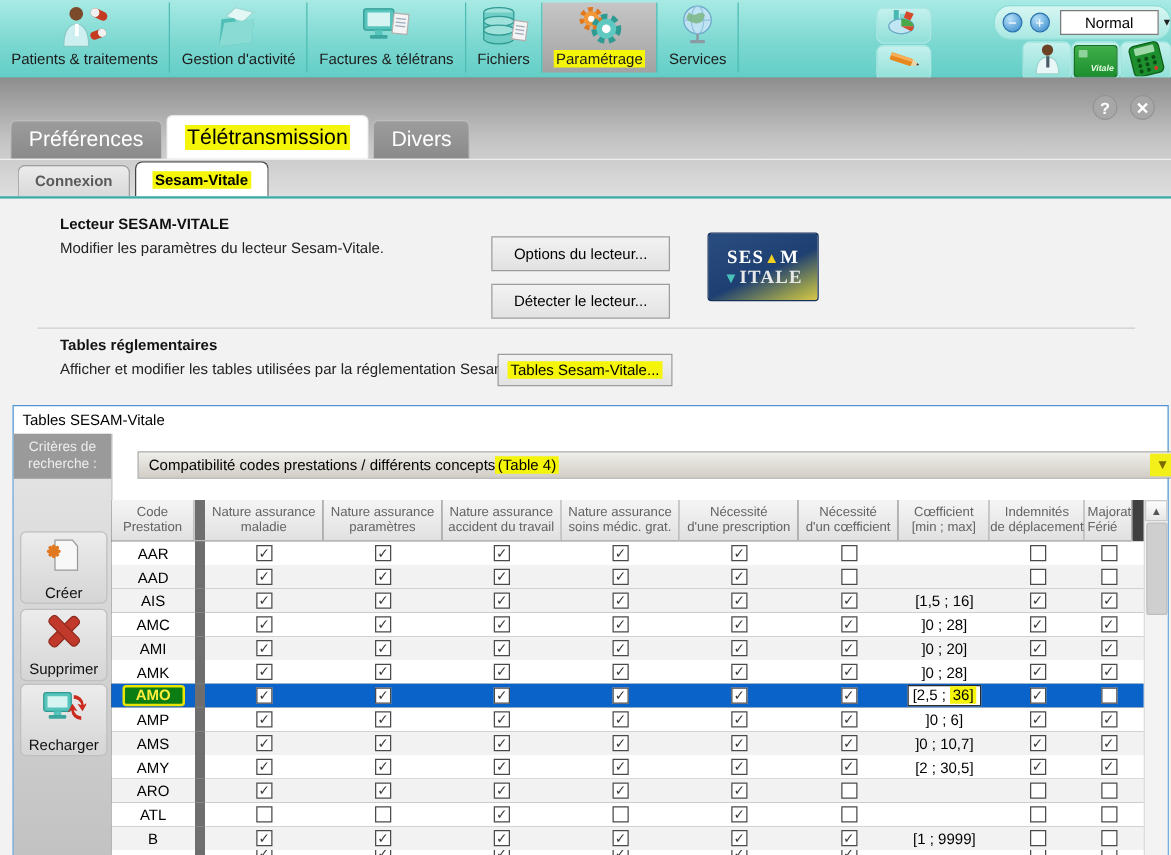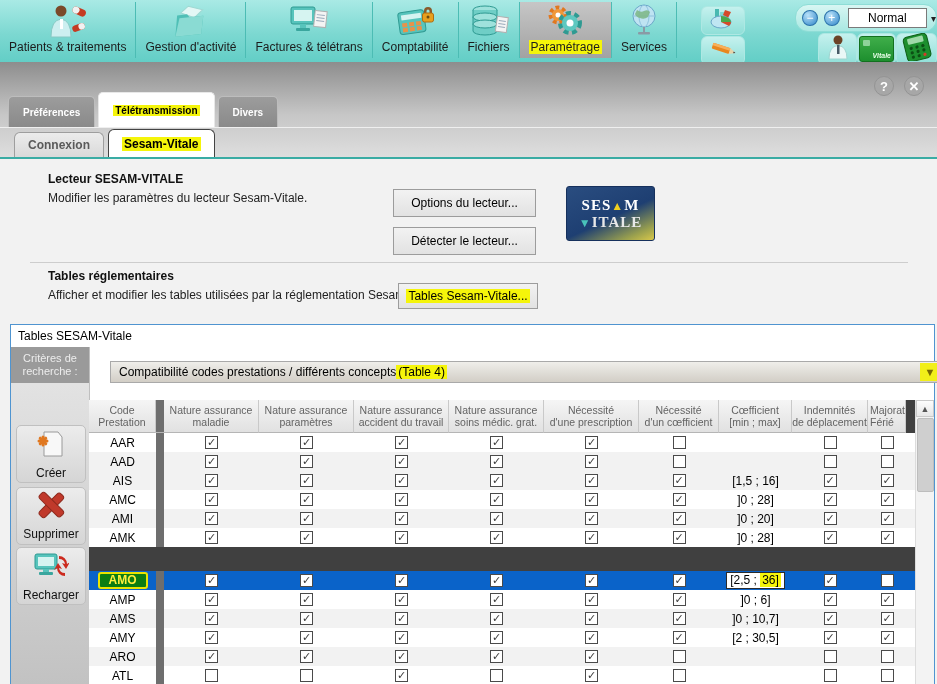--- a/index.html
+++ b/index.html
@@ -34,22 +34,22 @@
   .vitale-card .chip{position:absolute;left:3px;top:3px;width:7px;height:6px;background:#8fd39a;border-radius:1px;}
   .vitale-card .vlabel{position:absolute;right:2px;bottom:2px;font-size:7px;font-style:italic;font-weight:bold;color:#eaffea;}
 
   
   .graybar{position:absolute;left:0;top:62px;width:937px;height:95px;
     background:linear-gradient(#8d8d8d,#c6c6c6 55%,#dedede);}
   .round-btn{position:absolute;width:20px;height:20px;border-radius:50%;background:#a7a7a7;border:1px solid #949494;
     color:#fff;font-size:13px;font-weight:bold;display:flex;align-items:center;justify-content:center;cursor:pointer;
     box-sizing:border-box;}
   .tabs{position:absolute;left:8px;top:93px;height:34px;display:flex;align-items:flex-end;gap:3px;}
-  .tab{height:30px;padding:0 14px;display:flex;align-items:center;justify-content:center;font-size:10px;
-    font-weight:bold;color:#fff;background:linear-gradient(#9c9c9c,#8a8a8a);border:1px solid #bdbdbd;
+  .tab{height:30px;padding:0 14px;display:flex;align-items:center;justify-content:center;font-size:17px;
+    font-weight:normal;color:#fff;background:linear-gradient(#9c9c9c,#8a8a8a);border:1px solid #bdbdbd;
     border-bottom:none;border-radius:5px 5px 0 0;cursor:pointer;white-space:nowrap;}
   .tab.active{height:34px;background:#fff;color:#000;border-color:#e8e8e8;}
   .tabs-underline{position:absolute;left:0;top:127px;width:937px;height:1px;background:#efefef;}
   .subtabs{position:absolute;left:14px;top:130px;height:27px;display:flex;align-items:flex-end;gap:4px;}
   .subtab{height:24px;padding:0 13px;display:flex;align-items:center;justify-content:center;font-size:12px;
     font-weight:bold;color:#5a5a5a;background:linear-gradient(#ececec,#d9d9d9);border:1px solid #9e9e9e;
     border-bottom:none;border-radius:6px 6px 0 0;cursor:pointer;white-space:nowrap;}
   .subtab.active{height:27px;background:#fff;color:#000;border:1px solid #444;border-bottom:none;}
   .teal-line{position:absolute;left:0;top:157px;width:937px;height:2px;background:#3aaca4;}
 
@@ -92,21 +92,21 @@
   .thead{display:flex;height:33px;}
   .hcell{box-sizing:border-box;height:33px;display:flex;flex-direction:column;align-items:center;
     justify-content:center;font-size:10.5px;color:#636363;line-height:12px;text-align:center;
     background:linear-gradient(#f5f5f5,#e1e1e1);border-right:1px solid #c9c9c9;border-bottom:1px solid #b5b5b5;}
   .hcell.split,.c.split{background:#6e6e6e;border-right:none;}
   .c-code{width:67px;} .c-split{width:8px;} .c-chk{width:95px;} .c-nco{width:80px;}
   .c-coef{width:73px;} .c-ind{width:76px;} .c-maj{width:38px;overflow:hidden;}
   .hcell.c-maj{align-items:flex-start;padding-left:2px;}
   .trow{display:flex;height:19px;align-items:stretch;cursor:pointer;}
   .trow.odd{background:#f2f2f2;} .trow.even{background:#ffffff;}
-  .trow.sel{background:#0a63c9;margin-top:24px;}
+  .trow.sel{background:#0a63c9;}
   .trow.partial{height:5px;overflow:hidden;}
   .c{box-sizing:border-box;display:flex;align-items:center;justify-content:center;font-size:12px;color:#000;}
   .cb{width:13px;height:13px;background:#fff;border:1px solid #4a4a4a;box-sizing:border-box;
     display:inline-flex;align-items:center;justify-content:center;font-size:11px;color:#3a3a3a;}
   .cb.on::after{content:"✓";margin-top:-1px;}
   .codebox{background:#0c7d12;border:2px solid #e9e400;border-radius:3px;color:#ffef3c;font-weight:bold;
     font-size:12px;padding:0 9px;line-height:13px;}
   .coef-edit{background:#fff;border:1px solid #2b2b2b;font-size:12px;color:#000;padding:0 3px;line-height:15px;
     white-space:nowrap;}
   .vscroll{position:absolute;right:0;top:75px;width:18px;bottom:0;background:#f3f3f3;border-left:1px solid #dcdcdc;}
@@ -162,44 +162,20 @@
               <rect x="7" y="25" width="14" height="3" rx="1" fill="#3aa69e"></rect>
               <g transform="rotate(6 31 20)">
                 <rect x="25" y="8" width="12" height="16" fill="#f4f4f4" stroke="#b0b0b0"></rect>
                 <line x1="27" y1="12" x2="35" y2="12" stroke="#9ab"></line>
                 <line x1="27" y1="15" x2="35" y2="15" stroke="#9ab"></line>
                 <line x1="27" y1="18" x2="35" y2="18" stroke="#9ab"></line>
               </g>
             </svg>
           </div>
           <div class="tb-label">Factures &amp; télétrans</div>
-        </div>
-        <div class="tb-item">
-          <div class="tb-icon">
-            <svg width="40" height="36" viewBox="0 0 40 36">
-              <g transform="rotate(-8 18 20)">
-                <rect x="4" y="8" width="26" height="22" rx="3" fill="#57c4bc" stroke="#2f9a92"></rect>
-                <rect x="7" y="11" width="20" height="5" fill="#d6f4f1"></rect>
-                <g fill="#e8924a">
-                  <rect x="7" y="19" width="5" height="4"></rect>
-                  <rect x="14" y="19" width="5" height="4"></rect>
-                  <rect x="21" y="19" width="5" height="4"></rect>
-                  <rect x="7" y="24" width="5" height="4"></rect>
-                  <rect x="14" y="24" width="5" height="4"></rect>
-                  <rect x="21" y="24" width="5" height="4"></rect>
-                </g>
-              </g>
-              <g>
-                <path d="M29 8 a4 4 0 0 1 8 0 v3 h-2.5 v-3 a1.5 1.5 0 0 0-3 0 v3 H29 Z" fill="#8a5a2a"></path>
-                <rect x="27.5" y="10" width="11" height="9" rx="2" fill="#e8a01e" stroke="#b06c10"></rect>
-                <circle cx="33" cy="14" r="1.5" fill="#6a4a10"></circle>
-              </g>
-            </svg>
-          </div>
-          <div class="tb-label">Comptabilité</div>
         </div>
         <div class="tb-item">
           <div class="tb-icon">
             <svg width="40" height="36" viewBox="0 0 40 36">
               <g stroke="#2f9a92">
                 <ellipse cx="16" cy="7" rx="12" ry="4" fill="#9fe2dc"></ellipse>
                 <path d="M4 7 v7 a12 4 0 0 0 24 0 v-7" fill="#6fcec6"></path>
                 <path d="M4 14 v7 a12 4 0 0 0 24 0 v-7" fill="#6fcec6"></path>
                 <path d="M4 21 v7 a12 4 0 0 0 24 0 v-7" fill="#6fcec6"></path>
                 <ellipse cx="16" cy="14" rx="12" ry="4" fill="#9fe2dc"></ellipse>

